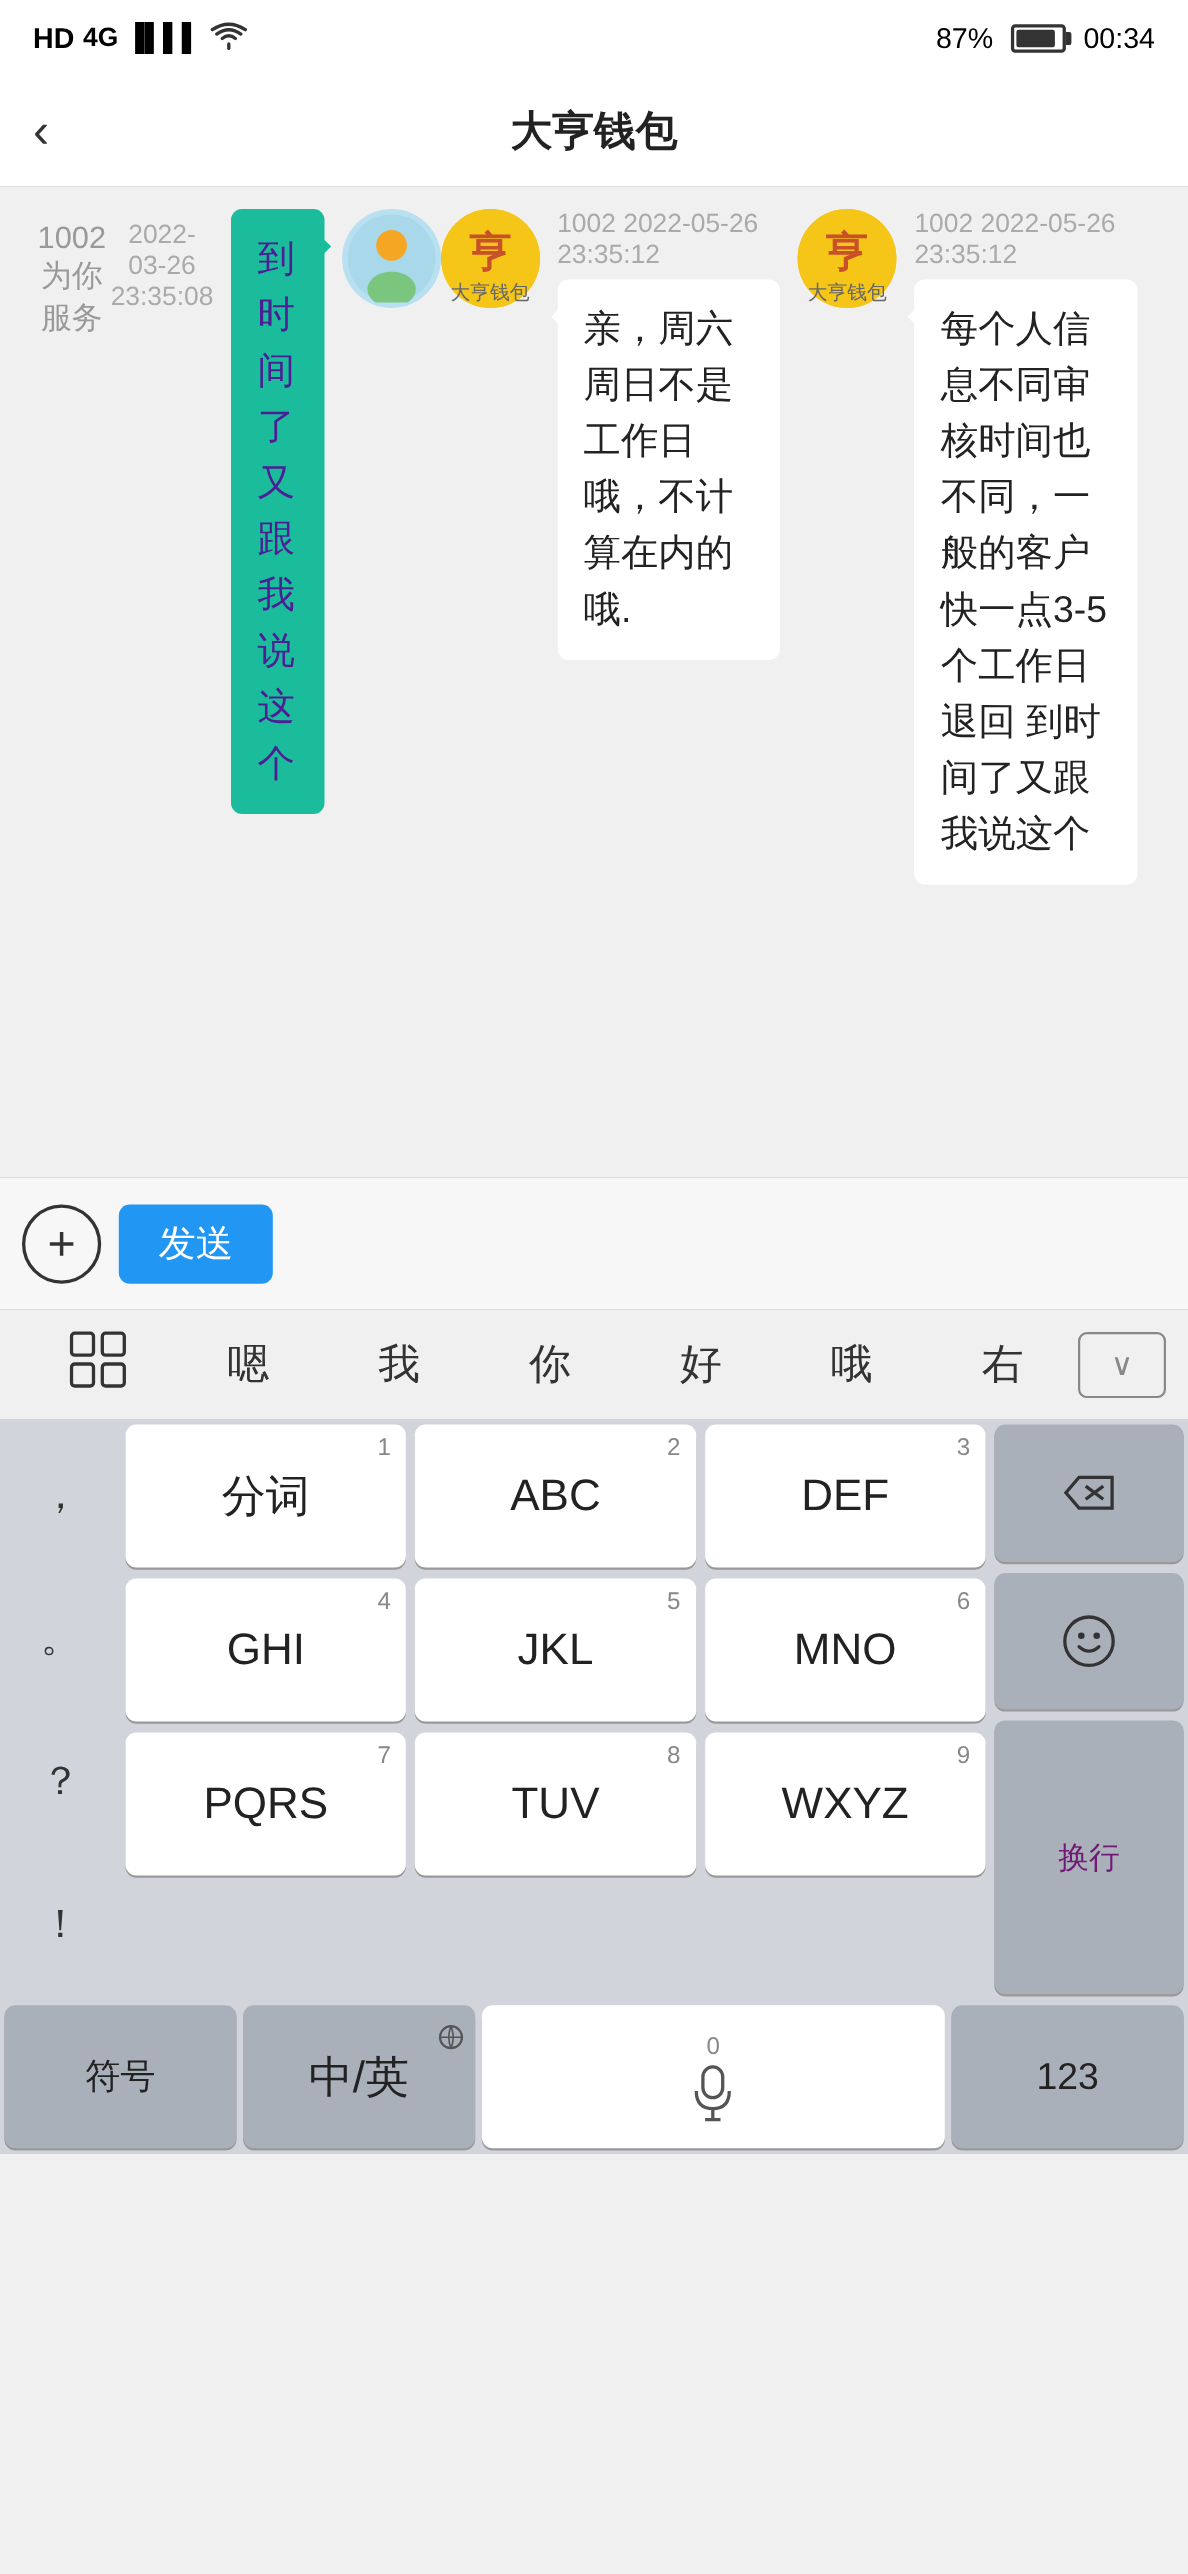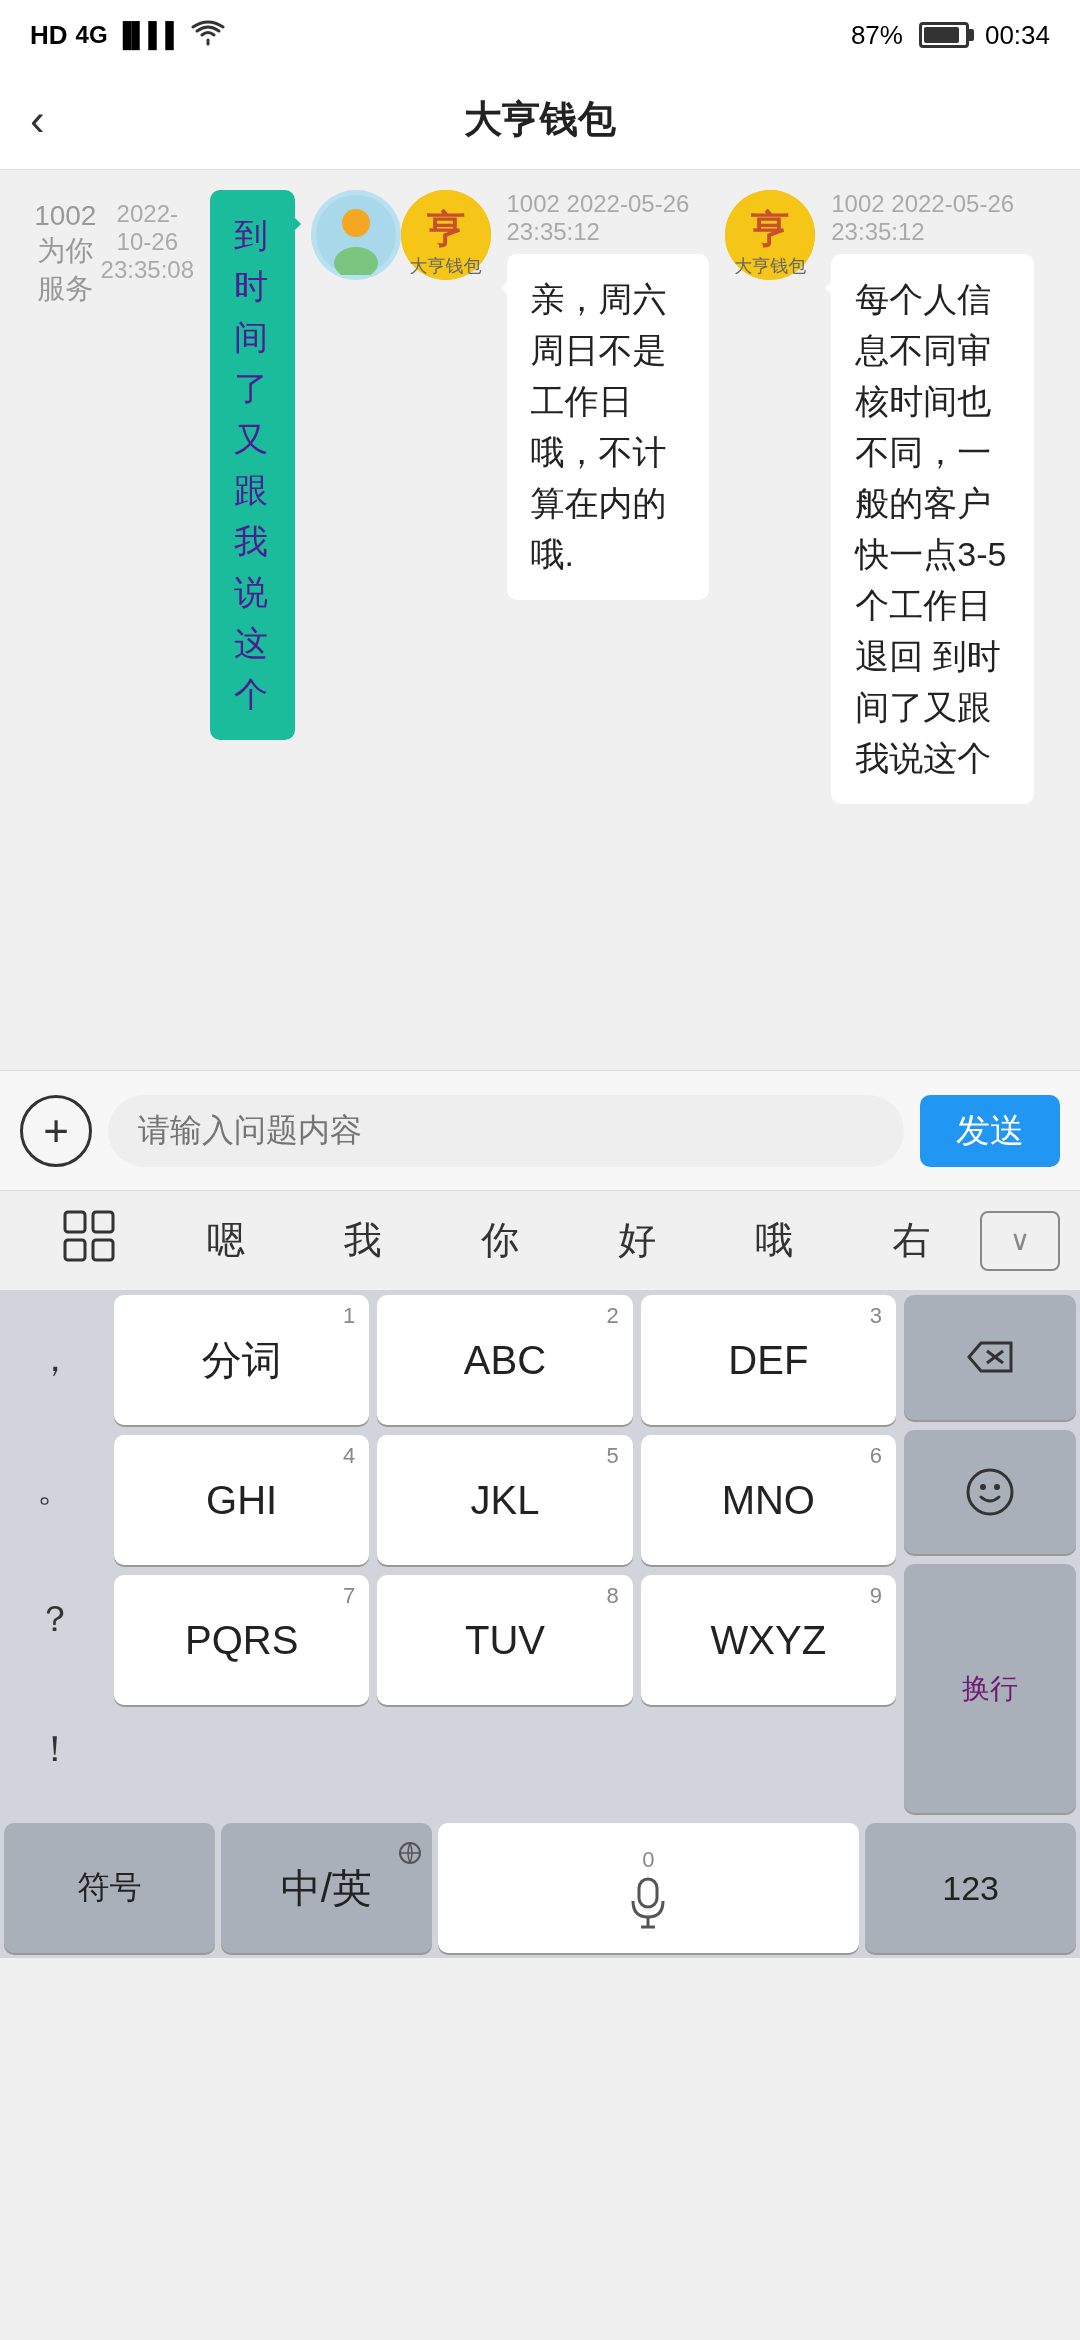--- a/index.html
+++ b/index.html
@@ -422,21 +422,21 @@
 <div class="header">
   <span class="header-back">‹</span>
   <span class="header-title">大亨钱包</span>
 </div>
 
 <div class="chat-container">
   <div class="chat-area">
 
     <div class="service-label">1002为你服务</div>
 
-    <div class="timestamp-center">2022-10-26 23:35:08</div>
+    <div class="timestamp-center">2022-03-26 23:35:08</div>
 
     <div class="msg-row right">
       <div class="avatar avatar-user">
         <svg viewBox="0 0 80 80" xmlns="http://www.w3.org/2000/svg">
           <circle cx="40" cy="40" r="40" fill="#a8d8ea"></circle>
           <circle cx="40" cy="28" r="14" fill="#f5a623"></circle>
           <ellipse cx="40" cy="68" rx="22" ry="16" fill="#7bc67e"></ellipse>
         </svg>
       </div>
       <div class="msg-content">
@@ -471,21 +471,20 @@
         <div class="msg-meta">1002   2022-05-26 23:35:12</div>
         <div class="bubble bot-bubble">每个人信息不同审核时间也不同，一般的客户快一点3-5个工作日退回 到时间了又跟我说这个</div>
       </div>
     </div>
 
   </div>
 </div>
 
 <div class="input-area">
   <div class="input-plus">+</div>
-  <input class="input-field" type="text" placeholder="请输入问题内容" style="">
   <button class="send-btn">发送</button>
 </div>
 
 <div class="quick-row">
   <div class="quick-item">
     <svg width="52" height="52" viewBox="0 0 52 52">
       <rect x="2" y="2" width="20" height="20" rx="3" fill="none" stroke="#333" stroke-width="3"></rect>
       <rect x="30" y="2" width="20" height="20" rx="3" fill="none" stroke="#333" stroke-width="3"></rect>
       <rect x="2" y="30" width="20" height="20" rx="3" fill="none" stroke="#333" stroke-width="3"></rect>
       <rect x="30" y="30" width="20" height="20" rx="3" fill="none" stroke="#333" stroke-width="3"></rect>

